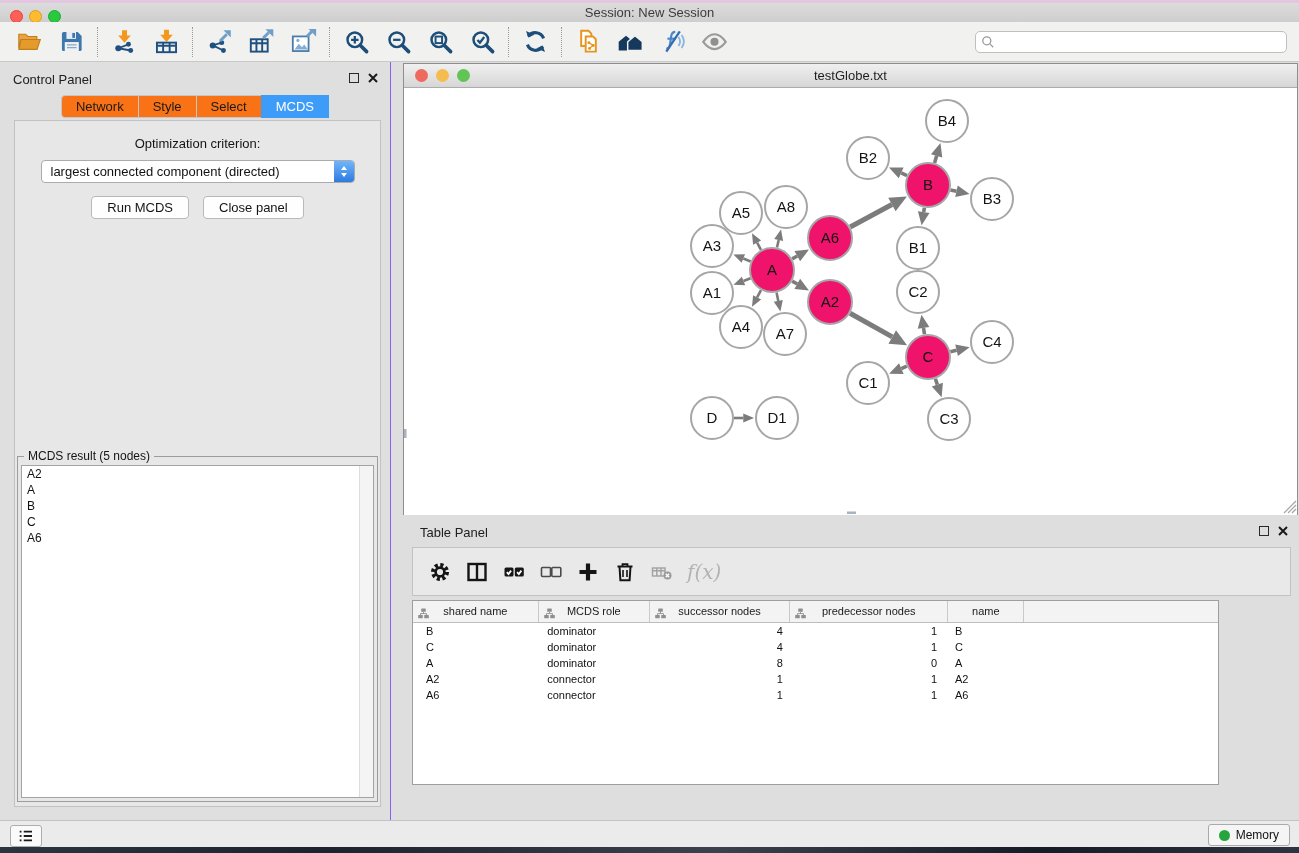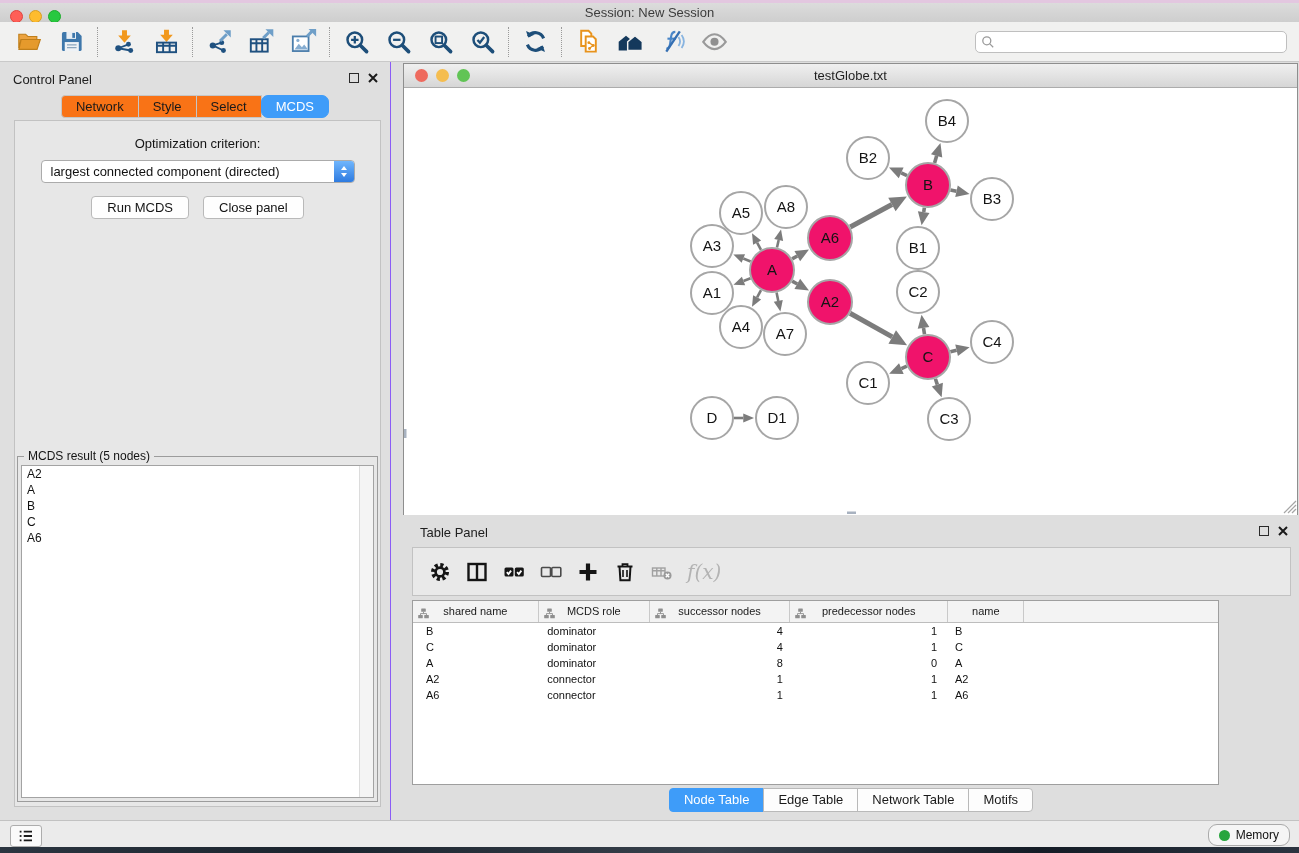--- a/index.html
+++ b/index.html
@@ -38,21 +38,21 @@
   
   .control-panel{position:absolute;left:0;top:62px;width:391px;height:758px;
     background:#dfdfdf;border-right:1px solid #8b5cf6;box-sizing:border-box;}
   .panel-title{position:absolute;left:13px;top:10px;font-size:13px;color:#202020;}
   .panel-ctrl{position:absolute;right:12px;top:11px;display:flex;gap:9px;align-items:center;}
   .cp-tabs{position:absolute;left:0;right:0;top:33px;display:flex;justify-content:center;}
   .cp-tab{font-size:13px;color:#1a1a1a;background:#f97316;border:1px solid #c6c6c6;
     padding:3px 14px;margin-left:-1px;line-height:15px;}
   .cp-tab:first-child{border-radius:4px 0 0 4px;margin-left:0;}
   .cp-tab:last-child{border-radius:0 4px 4px 0;}
-  .cp-tab.active{background:#3e9cf9;border-color:#3e9cf9;color:#fff;border-radius:7px;position:relative;}
+  .cp-tab.active{background:#3e9cf9;border-color:#3e9cf9;color:#fff;border-radius:0;position:relative;}
   .cp-box{position:absolute;left:14px;top:58px;width:367px;height:687px;
     background:#e7e7e7;border:1px solid #c2c2c2;box-sizing:border-box;}
   .opt-label{margin-top:15px;text-align:center;font-size:13px;color:#141414;}
   .dropdown{position:relative;margin:9px auto 0;width:314px;height:23px;background:#fff;
     border:1px solid #ababab;border-radius:4px;box-sizing:border-box;}
   .dropdown-value{position:absolute;left:9px;top:0;line-height:21px;font-size:13px;color:#111;
     white-space:nowrap;}
   .dropdown-stepper{position:absolute;right:0;top:0;width:20px;height:21px;border-radius:0 3px 3px 0;
     background:linear-gradient(#70b6fd,#2e7be0);display:flex;flex-direction:column;
     align-items:center;justify-content:center;}
@@ -103,21 +103,21 @@
     padding:3px 14px;margin-left:-1px;line-height:16px;}
   .tp-tab:first-child{border-radius:4px 0 0 4px;margin-left:0;}
   .tp-tab:last-child{border-radius:0 4px 4px 0;}
   .tp-tab.active{background:#3e9cf9;border-color:#3e9cf9;color:#fff;}
   
   .statusbar{position:absolute;left:0;top:820px;width:100%;height:27px;background:#ebebeb;
     border-top:1px solid #c2c2c2;box-sizing:border-box;}
   .list-btn{position:absolute;left:10px;top:4px;width:30px;height:20px;background:#fafafa;
     border:1px solid #adadad;border-radius:3px;display:flex;align-items:center;justify-content:center;}
   .memory-btn{position:absolute;right:9px;top:3px;height:20px;background:#f5f5f5;
-    border:1px solid #aaa;border-radius:9px;display:flex;align-items:center;gap:6px;padding:0 10px;}
+    border:1px solid #aaa;border-radius:3px;display:flex;align-items:center;gap:6px;padding:0 10px;}
   .memory-dot{width:11px;height:11px;border-radius:50%;background:#27a53d;}
   .memory-text{font-size:12px;color:#111;}
   .x-icon-svg{display:block;}
   .float-box{width:8px;height:8px;border:1.5px solid #2a2a2a;display:block;}
 </style>
 </head>
 <body>
 
 <div class="desktop-top"></div>
 
@@ -671,26 +671,20 @@
         <div class="tr">
           <div class="td" style="width: 137px; text-align: left; padding-left: 13px;">A6</div>
           <div class="td" style="width: 121px; text-align: left; padding-left: 8px;">connector</div>
           <div class="td" style="width: 153px; text-align: right; padding-right: 8px;">1</div>
           <div class="td" style="width: 172px; text-align: right; padding-right: 12px;">1</div>
           <div class="td" style="width: 83px; text-align: left; padding-left: 6px;">A6</div>
           <div class="td" style="width: 211px; text-align: left; padding-left: 0px;"></div>
         </div>
       </div>
   </div>
-  <div class="tp-tabs">
-      <span class="tp-tab active">Node Table</span>
-      <span class="tp-tab">Edge Table</span>
-      <span class="tp-tab">Network Table</span>
-      <span class="tp-tab">Motifs</span>
-    </div>
 </div>
 
 <div class="statusbar">
   <span class="list-btn">
     <svg viewBox="0 0 24 24" width="18" height="18">
         <g stroke="#1a1a1a" stroke-width="2.4">
           <path d="M9 6.2h11M9 12h11M9 17.8h11"></path>
         </g>
         <g fill="#1a1a1a">
           <rect x="3.6" y="5" width="2.4" height="2.4"></rect>

